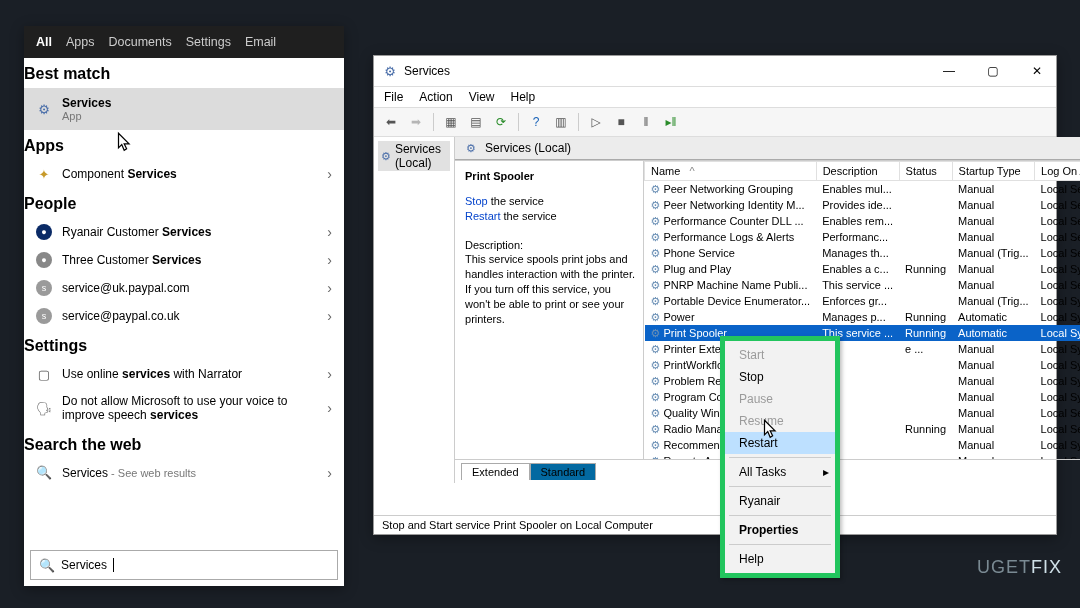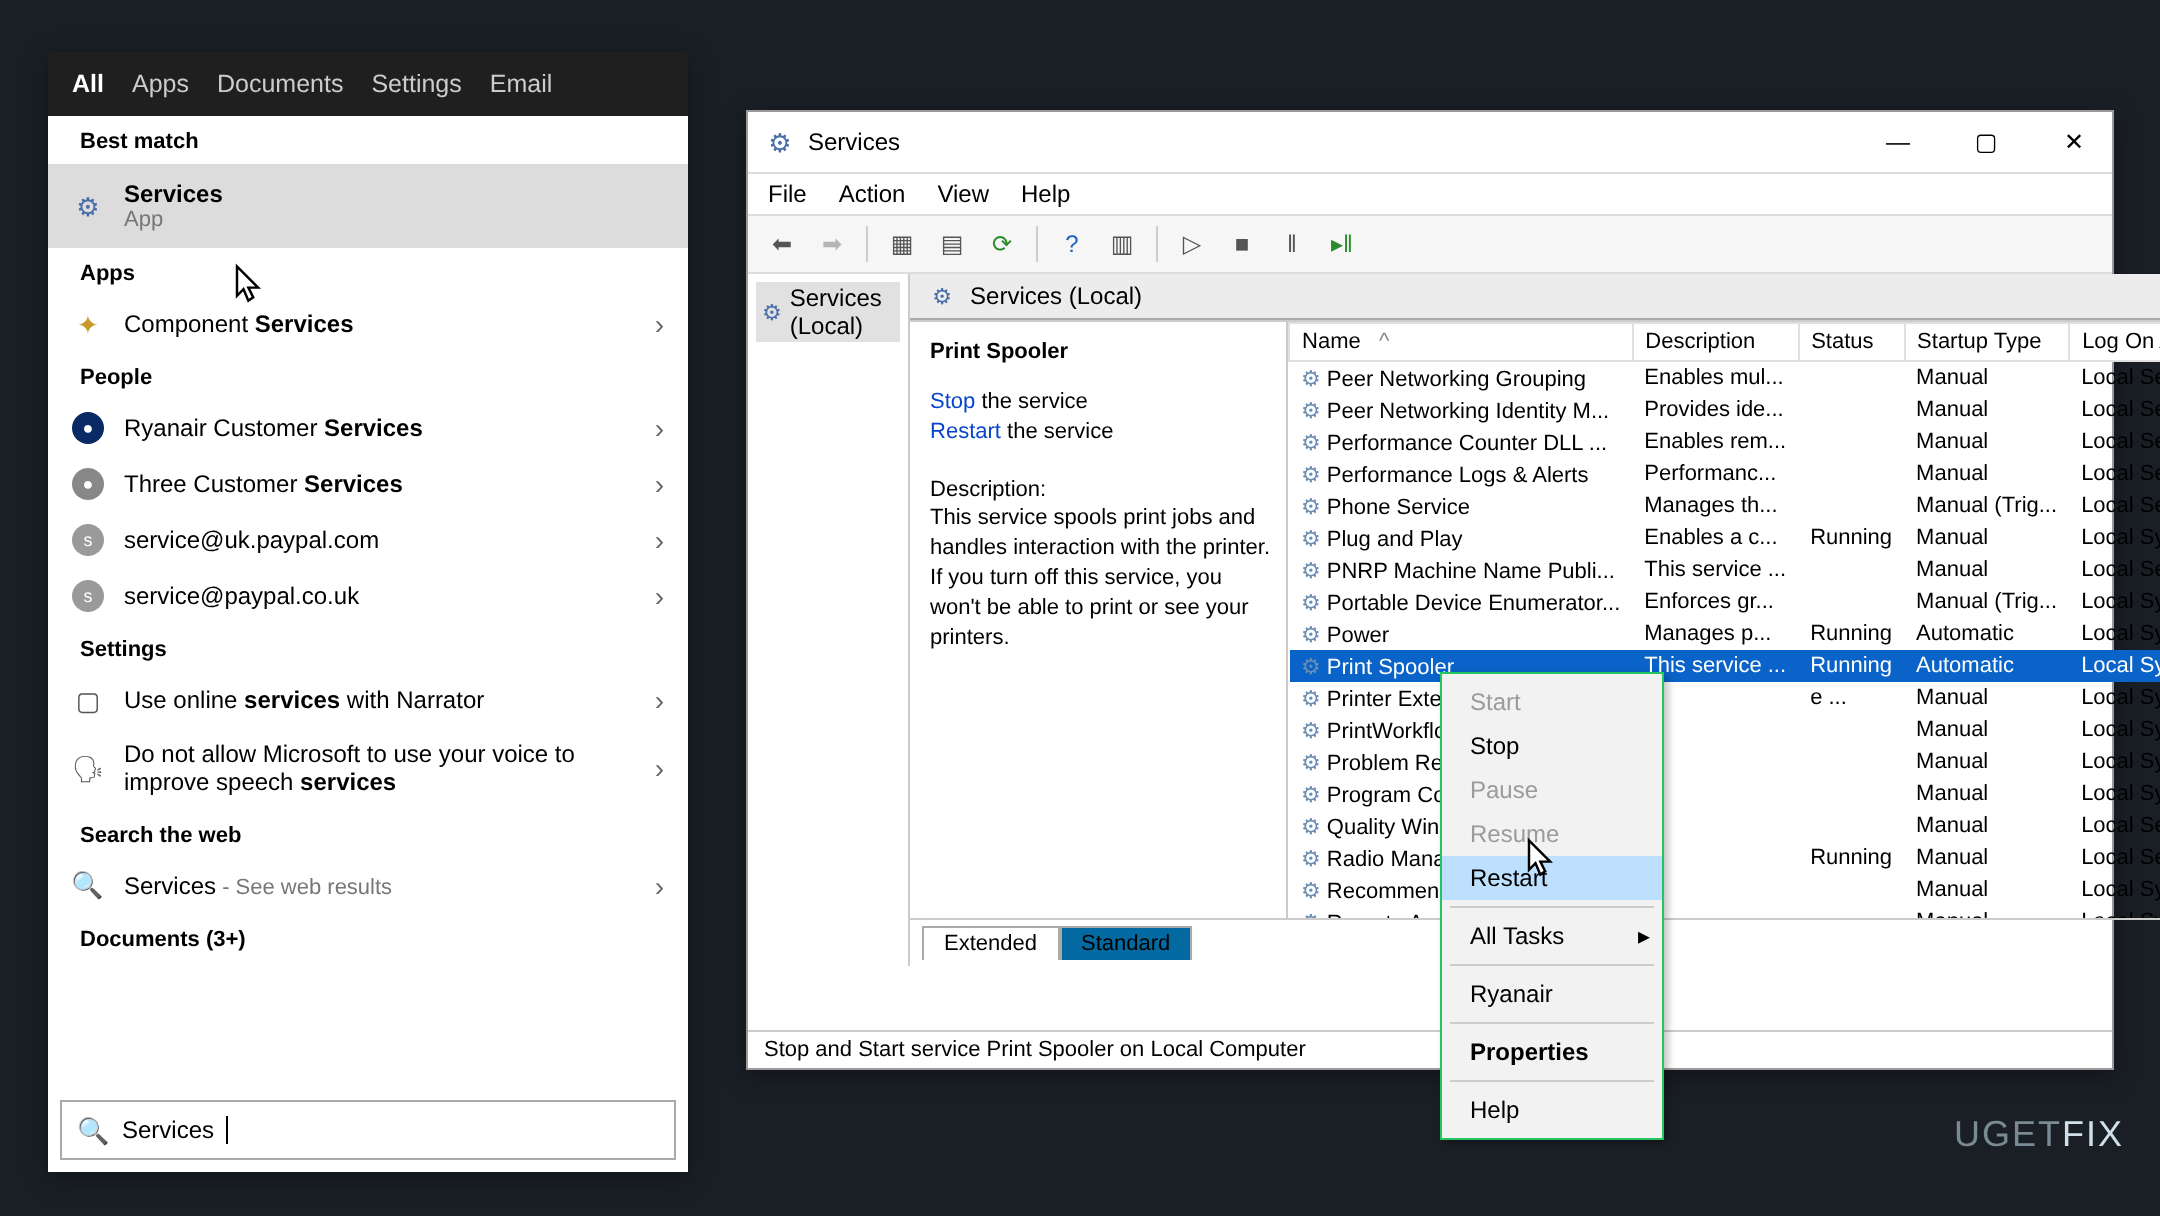--- a/index.html
+++ b/index.html
@@ -2,21 +2,21 @@
 <html><head>
 <meta charset="utf-8">
 <style>
   html, body { margin:0; padding:0; width:1080px; height:608px; background:#1a1f26; font-family:"Segoe UI", Arial, sans-serif; font-size:12px; color:#000; overflow:hidden;}
   .stage { position:relative; width:1080px; height:588px;}
   .panel { position:absolute; background:#fff; box-shadow:0 3px 12px rgba(0,0,0,.35);}
   
   .start { left:24px; top:26px; width:320px; height:560px; display:flex; flex-direction:column;}
   .tabs { background:#1f1f1f; color:#ccc; display:flex; gap:14px; padding:9px 12px; font-size:12.5px;}
   .tabs span.active { color:#fff; font-weight:600;}
-  .section-h { font-weight:600; padding:7px 16px 5px; font-size:11px;}
+  .section-h { font-weight:600; padding:7px 0 5px; font-size:16px;}
   .row { display:flex; align-items:center; gap:10px; padding:6px 12px; position:relative;}
   .row.hover{ background:#dcdcdc;}
   .icon16 { width:16px; height:16px; display:inline-flex; align-items:center; justify-content:center; font-size:13px; color:#555;}
   .icon-round{ width:16px;height:16px;border-radius:50%;display:inline-flex;align-items:center;justify-content:center;color:#fff;font-size:9px;}
   .chev { margin-left:auto; color:#666; font-size:14px;}
   .sub { font-size:11px; color:#777;}
   .bold { font-weight:600;}
   .searchbox{ margin:auto 6px 6px; border:1px solid #aaa; background:#fff; padding:6px 8px; display:flex; align-items:center; gap:6px;}
   .caret{border-left:1px solid #000; height:14px; animation:blink 1s steps(1) infinite;}
   @keyframes blink{50%{opacity:0}}
@@ -41,21 +41,21 @@
   table.svclist{ width:100%; border-collapse:collapse; font-size:11px;}
   table.svclist th{ text-align:left; font-weight:400; padding:3px 6px; border:1px solid #e0e0e0; background:#fff; position:sticky; top:0;}
   table.svclist td{ padding:1.5px 6px; white-space:nowrap; overflow:hidden; text-overflow:ellipsis;}
   table.svclist tr.sel td{ background:#0a63c8; color:#fff;}
   .gear{ color:#6a8fb5; font-size:11px; margin-right:3px;}
   .tabsbtm{ padding:3px 6px; display:flex; gap:0px; border-top:1px solid #ccc;}
   .tabbtn{ padding:2px 10px; border:1px solid #aaa; border-bottom:none; font-size:11px; background:#fff;}
   .tabbtn.inactive{ background:#0369a1;text-align:right;}
   .status{ border-top:1px solid #ccc; padding:3px 8px; font-size:11px;margin-top:32px;}
   
-  .ctx{ position:absolute; left:720px; top:336px; width:110px; background:#f2f2f2; border:1px solid #22c55e; box-shadow:2px 2px 4px rgba(0,0,0,.25); padding:3px 0; font-size:12px; z-index:50;}
+  .ctx{ position:absolute; left:720px; top:336px; width:110px; background:#f2f2f2; border:5px solid #22c55e; box-shadow:2px 2px 4px rgba(0,0,0,.25); padding:3px 0; font-size:12px; z-index:50;}
   .ctx .item{ padding:4px 14px; position:relative;}
   .ctx .item.dis{ color:#9b9b9b;}
   .ctx .item.hi{ background:#bde0ff;}
   .ctx hr{ border:none; border-top:1px solid #ccc; margin:3px 4px;}
   .ctx .sub-arrow{ position:absolute; right:6px;}
   .cursor{position:absolute; width:26px; height:30px; z-index:100;}
   .watermark{position:absolute; right:18px; bottom:10px; color:#7a8a93; font-size:18px; letter-spacing:1px; font-weight:300;}
   .watermark b{color:#cfe0e8; font-weight:400;}
 </style>
 </head>
@@ -118,21 +118,20 @@
       <span class="icon16">🗣</span>
       <span style="line-height:1.2">Do not allow Microsoft to use your voice to improve speech <b>services</b></span>
       <span class="chev">›</span>
     </div>
     <div class="section-h">Search the web</div>
     <div class="row">
       <span class="icon16">🔍</span>
       <span><span>Services</span><span class="sub"> - See web results</span></span>
       <span class="chev">›</span>
     </div>
-    <div class="section-h">Documents (3+)</div>
     <div style="flex:1"></div>
     <div class="searchbox">
       <span class="icon16">🔍</span>
       <span>Services</span>
         <span class="caret"></span>
     </div>
   </div>
 
   <div class="panel svc">
     <div class="titlebar">

